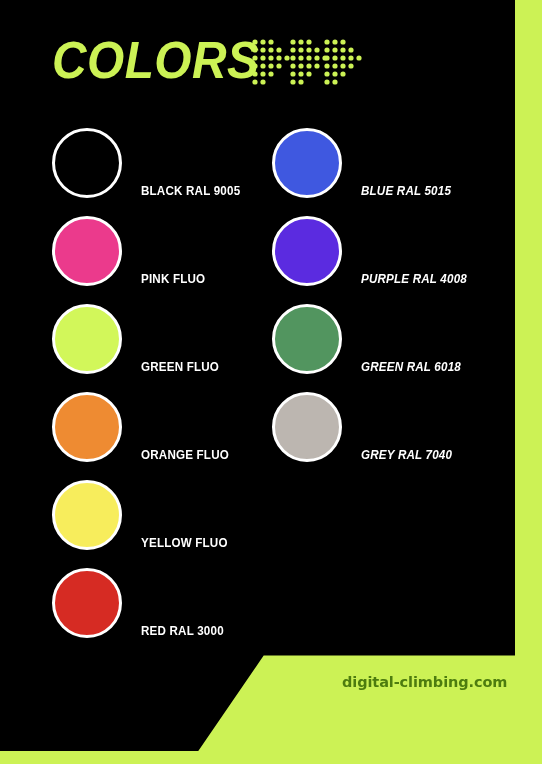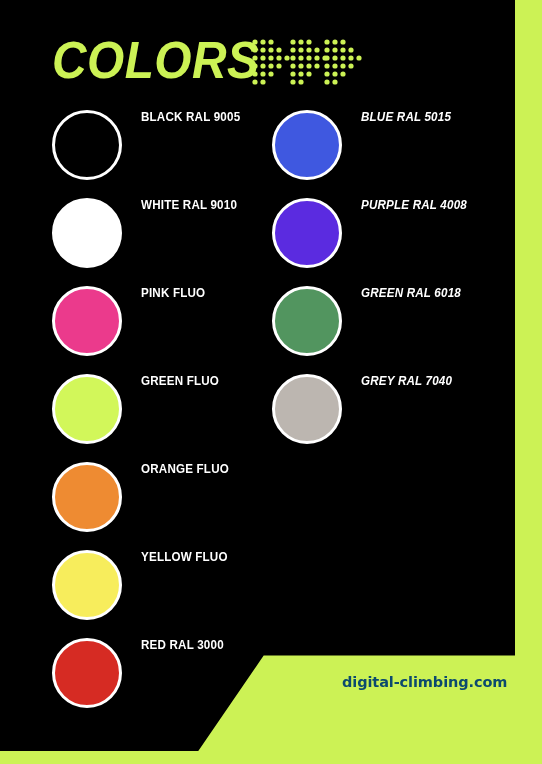--- a/index.html
+++ b/index.html
@@ -71,21 +71,21 @@
     top: 110px;
     width: 230px;
   }
   #col-left  { left: 52px; }
   #col-right { left: 272px; font-style: italic; }
 
   .swatch-row {
     position: relative;
     height: 88px;
     display: flex;
-    align-items: flex-start;
+    align-items: flex-end;
   }
   .swatch-dot {
     position: relative;
     width: 70px;
     height: 70px;
     min-width: 70px;
     border-radius: 50%;
     box-sizing: border-box;
     border: 3px solid #ffffff;
   }
@@ -100,21 +100,21 @@
     white-space: nowrap;
     transform: scaleX(0.93);
     transform-origin: left center;
   }
 
   
   #website {
     position: absolute;
     left: 342px;
     top: 674px;
-    color: #0c4a6e;
+    color: #4d7c0f;
     font-family: "DejaVu Sans", sans-serif;
     font-size: 14.5px;
     font-weight: 700;
     letter-spacing: -0.1px;
     white-space: nowrap;
   }
 </style>
 </head>
 <body>
 
@@ -204,24 +204,20 @@
     </div>
   </div>
 
   <div class="column" id="col-left">
 
     <div class="swatch-row">
       <div class="swatch-dot" style="background: rgb(0, 0, 0); border-color: rgb(255, 255, 255);"></div>
       <div class="swatch-label">BLACK RAL 9005</div>
     </div>
 
-    <div class="swatch-row">
-      <div class="swatch-dot" style="background: rgb(255, 255, 255); border-color: rgb(255, 255, 255);"></div>
-      <div class="swatch-label">WHITE RAL 9010</div>
-    </div>
 
     <div class="swatch-row">
       <div class="swatch-dot" style="background: rgb(235, 58, 140); border-color: rgb(255, 255, 255);"></div>
       <div class="swatch-label">PINK FLUO</div>
     </div>
 
     <div class="swatch-row">
       <div class="swatch-dot" style="background: rgb(210, 247, 90); border-color: rgb(255, 255, 255);"></div>
       <div class="swatch-label">GREEN FLUO</div>
     </div>

